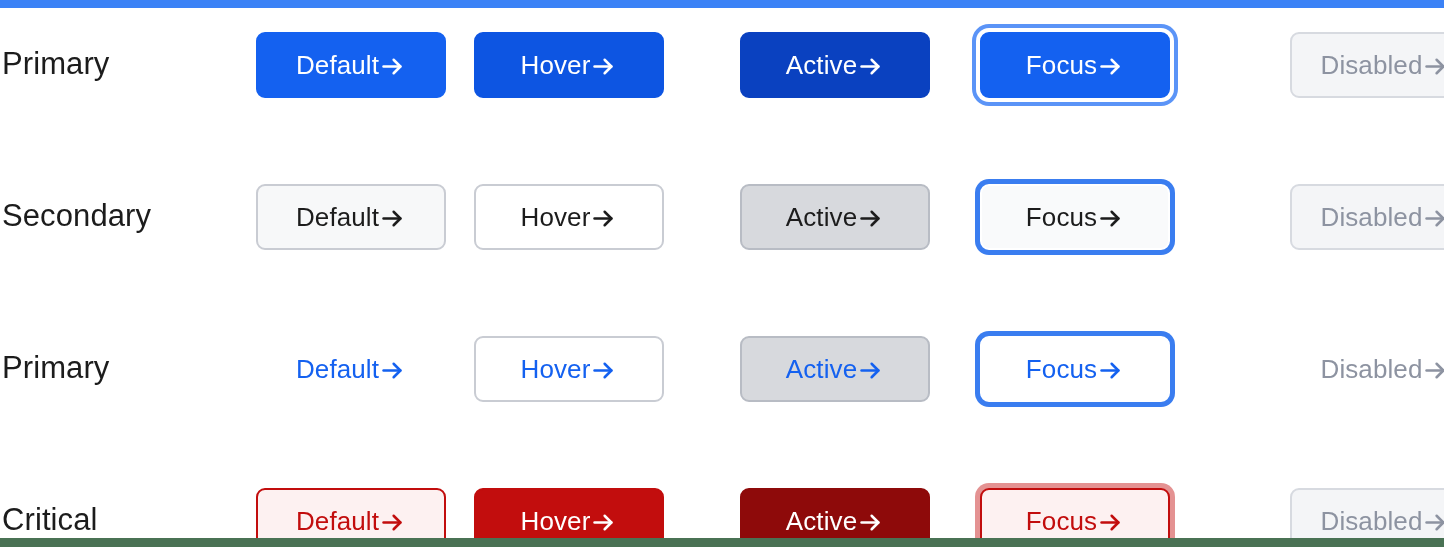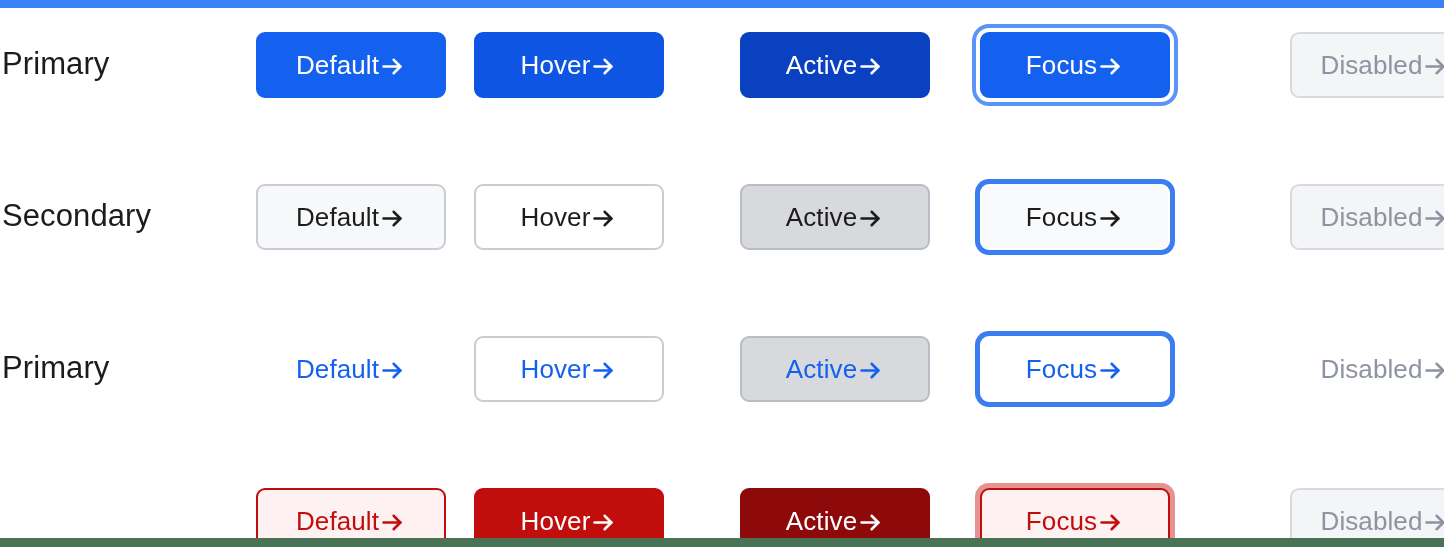--- a/index.html
+++ b/index.html
@@ -332,20 +332,21 @@
             <svg viewBox="0 0 24 24" fill="none" stroke="currentColor" stroke-width="2.2" stroke-linecap="round" stroke-linejoin="round">
                 <path d="M4 12h15"></path>
                 <path d="M13 6l6 6-6 6"></path>
               </svg>
           </span>
         </button>
       </div>
     </div>
 
     <div class="row" style="top:465px">
+      <div class="row-label">Critical</div>
 
       <div class="cell c0">
         <button class="btn k-default">
           <span>Default</span>
           <span class="arrow">
             <svg viewBox="0 0 24 24" fill="none" stroke="currentColor" stroke-width="2.2" stroke-linecap="round" stroke-linejoin="round">
                 <path d="M4 12h15"></path>
                 <path d="M13 6l6 6-6 6"></path>
               </svg>
           </span>

